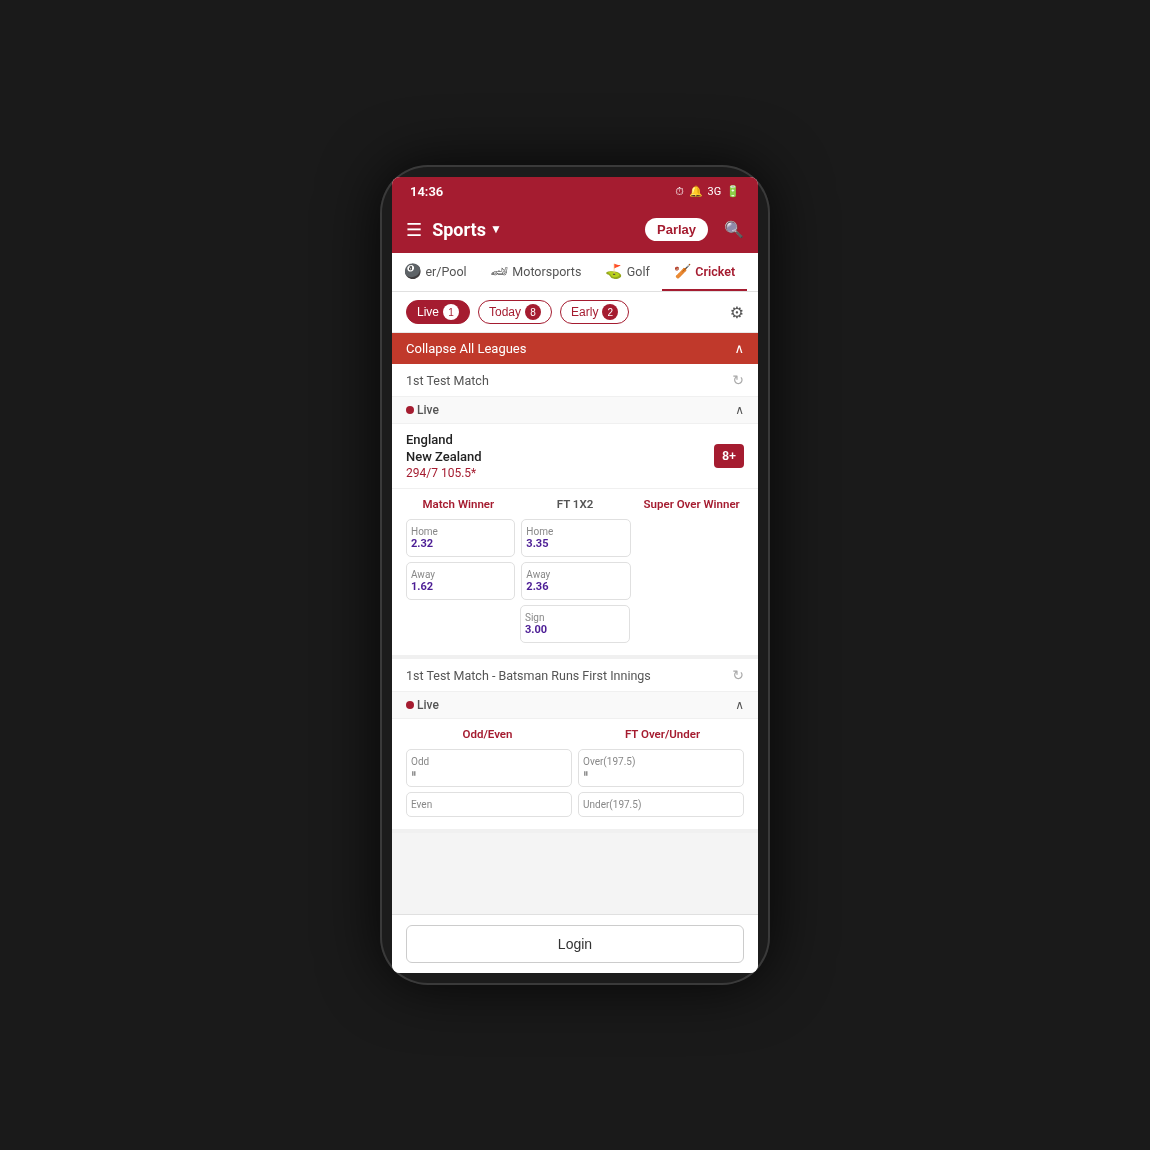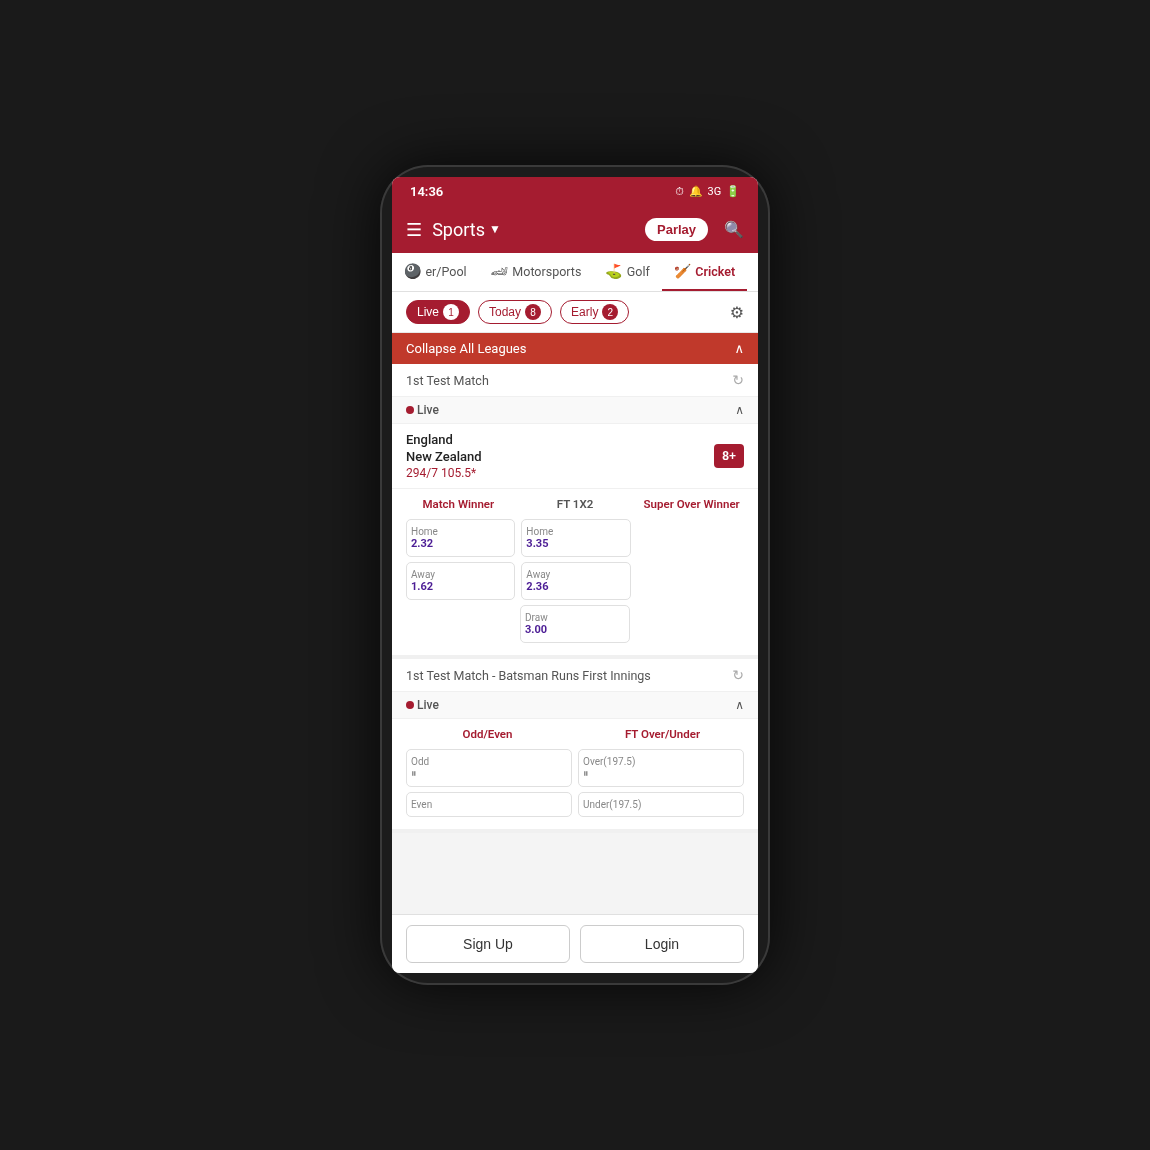--- a/index.html
+++ b/index.html
@@ -66,21 +66,21 @@
       gap: 10px;
     }
     .hamburger {
       color: white;
       font-size: 18px;
       cursor: pointer;
     }
     .header-title {
       color: white;
       font-size: 18px;
-      font-weight: 400;
+      font-weight: 700;
       display: flex;
       align-items: center;
       gap: 4px;
     }
     .header-title .chevron {
       font-size: 12px;
     }
     .header-right {
       display: flex;
       align-items: center;
@@ -481,21 +481,21 @@
             </div>
             <div class="odds-cell">
               <span class="odds-type">Away</span>
               <span class="odds-value">2.36</span>
             </div>
             <div class="odds-cell empty"></div>
           </div>
           <div class="odds-row">
             <div class="odds-cell empty"></div>
             <div class="odds-cell">
-              <span class="odds-type">Draw</span>
+              <span class="odds-type">Sign</span>
               <span class="odds-value">3.00</span>
             </div>
             <div class="odds-cell empty"></div>
           </div>
         </div>
       </div>
 
       <div class="match-league">
         <span class="match-league-name">1st Test Match - Batsman Runs First Innings</span>
         <span class="refresh-icon">↻</span>
@@ -532,18 +532,17 @@
               <span class="odds-type">Under(197.5)</span>
               <span class="odds-value"></span>
             </div>
           </div>
         </div>
       </div>
 
     </div>
 
     <div class="bottom-buttons">
-      <button class="bottom-btn">Sign Up</button>
       <button class="bottom-btn">Login</button>
     </div>
 
   </div>
 </div>
 
 </body></html>

